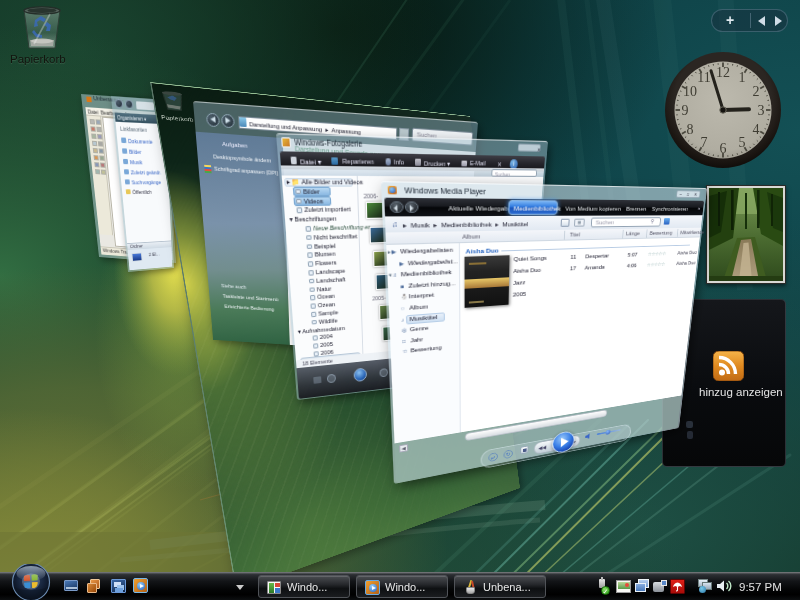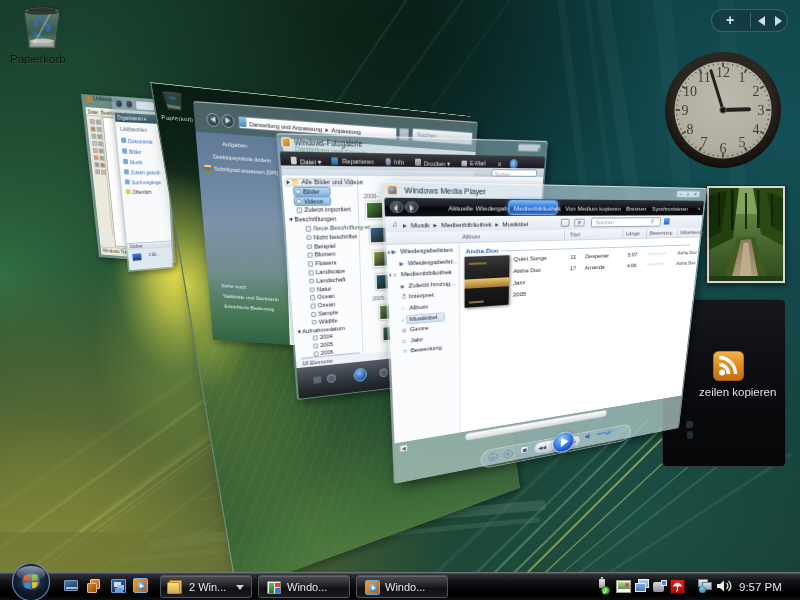--- a/index.html
+++ b/index.html
@@ -264,21 +264,21 @@
           <stop offset="0%" stop-color="#f5b44a"></stop>
           <stop offset="50%" stop-color="#e08a20"></stop>
           <stop offset="100%" stop-color="#c06a14"></stop>
         </linearGradient>
       </defs>
 <rect width="31" height="30" rx="6" fill="url(#rssg)" stroke="#8a4c10" stroke-width="1"></rect>
 <circle cx="9" cy="21.5" r="3" fill="#fff"></circle>
 <path d="M6,13.5 a9.5,9.5 0 0 1 9.5,9.5" fill="none" stroke="#fff" stroke-width="3.4"></path>
 <path d="M6,6.5 a16.5,16.5 0 0 1 16.5,16.5" fill="none" stroke="#fff" stroke-width="3.4"></path>
 </svg>
-<div class="a" style="left:36px;top:86px;width:100px;font-size:11.5px;color:#e4e4e4">zeilen kopieren</div>
+<div class="a" style="left:36px;top:86px;width:100px;font-size:11.5px;color:#e4e4e4">hinzug anzeigen</div>
 <div class="a" style="left:23px;top:121px;width:7px;height:7px;background:rgba(120,140,170,0.3);border-radius:2px"></div>
 <div class="a" style="left:24px;top:131px;width:6px;height:8px;background:rgba(110,130,160,0.28);border-radius:2px"></div>
 </div>
 <div class="win" style="width:84px;height:165px;transform:matrix3d(0.993392,0.067424,0.000000,-0.000040,0.163925,1.130225,0.000000,0.000554,0.000000,0.000000,1.000000,0.000000,81.000000,94.000000,0.000000,1.000000);background:rgba(175,200,205,0.55);box-shadow:2px 3px 8px rgba(0,0,0,0.4);padding:3px">
 <div class="a" style="left:5px;top:2px;width:5px;height:5px;background:#d87818"></div>
 <div class="a" style="left:12px;top:0px;font-size:5.5px;color:#1a2430">Unbenannt - ...</div>
 <div style="position:relative;margin-top:9px;width:78px;height:150px;background:#e9e8e2;overflow:hidden">
 <div style="height:8px;background:#f4f2e8;font-size:4.5px;color:#333;padding:1.5px 2px;border-bottom:1px solid #cac7b8">Datei&nbsp; Bearbeiten&nbsp; An</div>
 <div class="a" style="left:0px;top:8px;width:15px;height:120px;background:#ece9da;border-right:1px solid #cac7b8"></div>
 <div class="a" style="left:3px;top:11px;width:4.5px;height:4.5px;background:#b8b8b4;border:0.5px solid #b0b0a8"></div>
@@ -571,40 +571,43 @@
     </div>
 <div class="a" style="left:111px;top:6px;width:15px;height:14px;background:linear-gradient(160deg,#3a68a8,#122848);border:1px solid #6a98d8;border-radius:1px">
       <div class="a" style="left:2px;top:2px;width:7px;height:5px;background:#cfe0f8"></div>
       <div class="a" style="left:5px;top:5px;width:7px;height:5px;background:#9ec4ee"></div>
       <div class="a" style="left:3px;top:8px;width:8px;height:4px;background:#6ea0dc"></div>
     </div>
 <div class="a" style="left:133px;top:5px;width:15px;height:15px;border-radius:2px;background:linear-gradient(135deg,#f0a030,#b06018);border:1px solid #78b8e8">
       <div class="a" style="left:2.5px;top:2.5px;width:8px;height:8px;border-radius:50%;background:radial-gradient(circle at 38% 30%,#9ad0f8,#2060c0)"></div>
       <div class="a" style="left:5.5px;top:4.5px;width:0px;height:0px;border-left:4px solid #fff;border-top:2.5px solid transparent;border-bottom:2.5px solid transparent"></div>
     </div>
-<div class="a" style="left:160px;top:2px;width:92px;height:23px;border-radius:3px;background:linear-gradient(#4b4e52 0%,#26282c 40%,#0e1012 60%,#1a1c1f 100%);border:1px solid #505358;box-shadow:inset 0 1px 0 rgba(255,255,255,0.15)">
-      <div class="a" style="left:8px;top:4px;width:13px;height:14px;background:linear-gradient(#e8c868,#c89838);border:1px solid #a87818;border-radius:1px"></div>
-      <div class="a" style="left:6px;top:6px;width:13px;height:12px;background:linear-gradient(#f8dc88,#d8a848);border:1px solid #b88828;border-radius:1px"></div>
-      <div class="a" style="left:28px;top:5px;font-size:11px;color:#e8e8e8">2 Win...</div>
-    </div>
     <div class="a" style="left:236px;top:12px;width:0px;height:0px;border-top:5px solid #cccccc;border-left:4px solid transparent;border-right:4px solid transparent"></div>
     <div class="a" style="left:258px;top:2px;width:92px;height:23px;border-radius:3px;background:linear-gradient(#4b4e52 0%,#26282c 40%,#0e1012 60%,#1a1c1f 100%);border:1px solid #505358;box-shadow:inset 0 1px 0 rgba(255,255,255,0.15)">
       <div class="a" style="left:8px;top:5px;width:14px;height:13px;background:#f8f8f8;border:1px solid #888;border-radius:1px">
         <div class="a" style="left:1px;top:1px;width:5px;height:10px;background:linear-gradient(#6ab848,#2a7828)"></div>
         <div class="a" style="left:7px;top:1px;width:5px;height:4px;background:#d84838"></div>
         <div class="a" style="left:7px;top:6px;width:5px;height:5px;background:#3a78c8"></div>
       </div>
       <div class="a" style="left:28px;top:5px;font-size:11px;color:#e8e8e8">Windo...</div>
     </div>
     <div class="a" style="left:356px;top:2px;width:92px;height:23px;border-radius:3px;background:linear-gradient(#4b4e52 0%,#26282c 40%,#0e1012 60%,#1a1c1f 100%);border:1px solid #505358;box-shadow:inset 0 1px 0 rgba(255,255,255,0.15)">
       <div class="a" style="left:8px;top:4px;width:15px;height:15px;border-radius:2px;background:linear-gradient(135deg,#f0a030,#b06018);border:1px solid #68a8e0">
         <div class="a" style="left:2.5px;top:2.5px;width:8px;height:8px;border-radius:50%;background:radial-gradient(circle at 38% 30%,#9ad0f8,#2060c0)"></div>
         <div class="a" style="left:5.5px;top:4.5px;width:0px;height:0px;border-left:4px solid #fff;border-top:2.5px solid transparent;border-bottom:2.5px solid transparent"></div>
       </div>
       <div class="a" style="left:28px;top:5px;font-size:11px;color:#e8e8e8">Windo...</div>
+    </div>
+    <div class="a" style="left:454px;top:2px;width:92px;height:23px;border-radius:3px;background:linear-gradient(#4b4e52 0%,#26282c 40%,#0e1012 60%,#1a1c1f 100%);border:1px solid #505358;box-shadow:inset 0 1px 0 rgba(255,255,255,0.15)">
+      <div class="a" style="left:10px;top:4px;width:12px;height:15px">
+        <div class="a" style="left:4px;top:0px;width:2px;height:9px;background:#d8b838;transform:rotate(18deg)"></div>
+        <div class="a" style="left:7px;top:1px;width:2px;height:9px;background:#c84828;transform:rotate(-12deg)"></div>
+        <div class="a" style="left:1px;top:7px;width:9px;height:7px;background:linear-gradient(#e8e8e8,#a8a8a8);border-radius:1px 1px 3px 3px;border:1px solid #888"></div>
+      </div>
+      <div class="a" style="left:28px;top:5px;font-size:11px;color:#e8e8e8">Unbena...</div>
     </div>
     <div class="a" style="left:596px;top:6px;width:13px;height:13px">
       <div class="a" style="left:3px;top:0px;width:6px;height:9px;background:linear-gradient(#e8e8e8,#9a9a9a);border-radius:1px"></div>
       <div class="a" style="left:5px;top:-2px;width:2px;height:3px;background:#bbb"></div>
       <div class="a" style="left:5px;top:7px;width:9px;height:9px;border-radius:50%;background:radial-gradient(circle at 40% 35%,#8ae068,#2a9818);border:1px solid #1a7808;color:#fff;font-size:7px;line-height:9px;text-align:center">✓</div>
     </div>
 <div class="a" style="left:616px;top:7px;width:15px;height:13px;background:#f8f8f4;border:1px solid #999">
       <div class="a" style="left:1px;top:1px;width:12px;height:7px;background:linear-gradient(#b8d898,#5a9848)"></div>
       <div class="a" style="left:8px;top:2px;width:4px;height:4px;border-radius:50%;background:#e84838"></div>
     </div>

